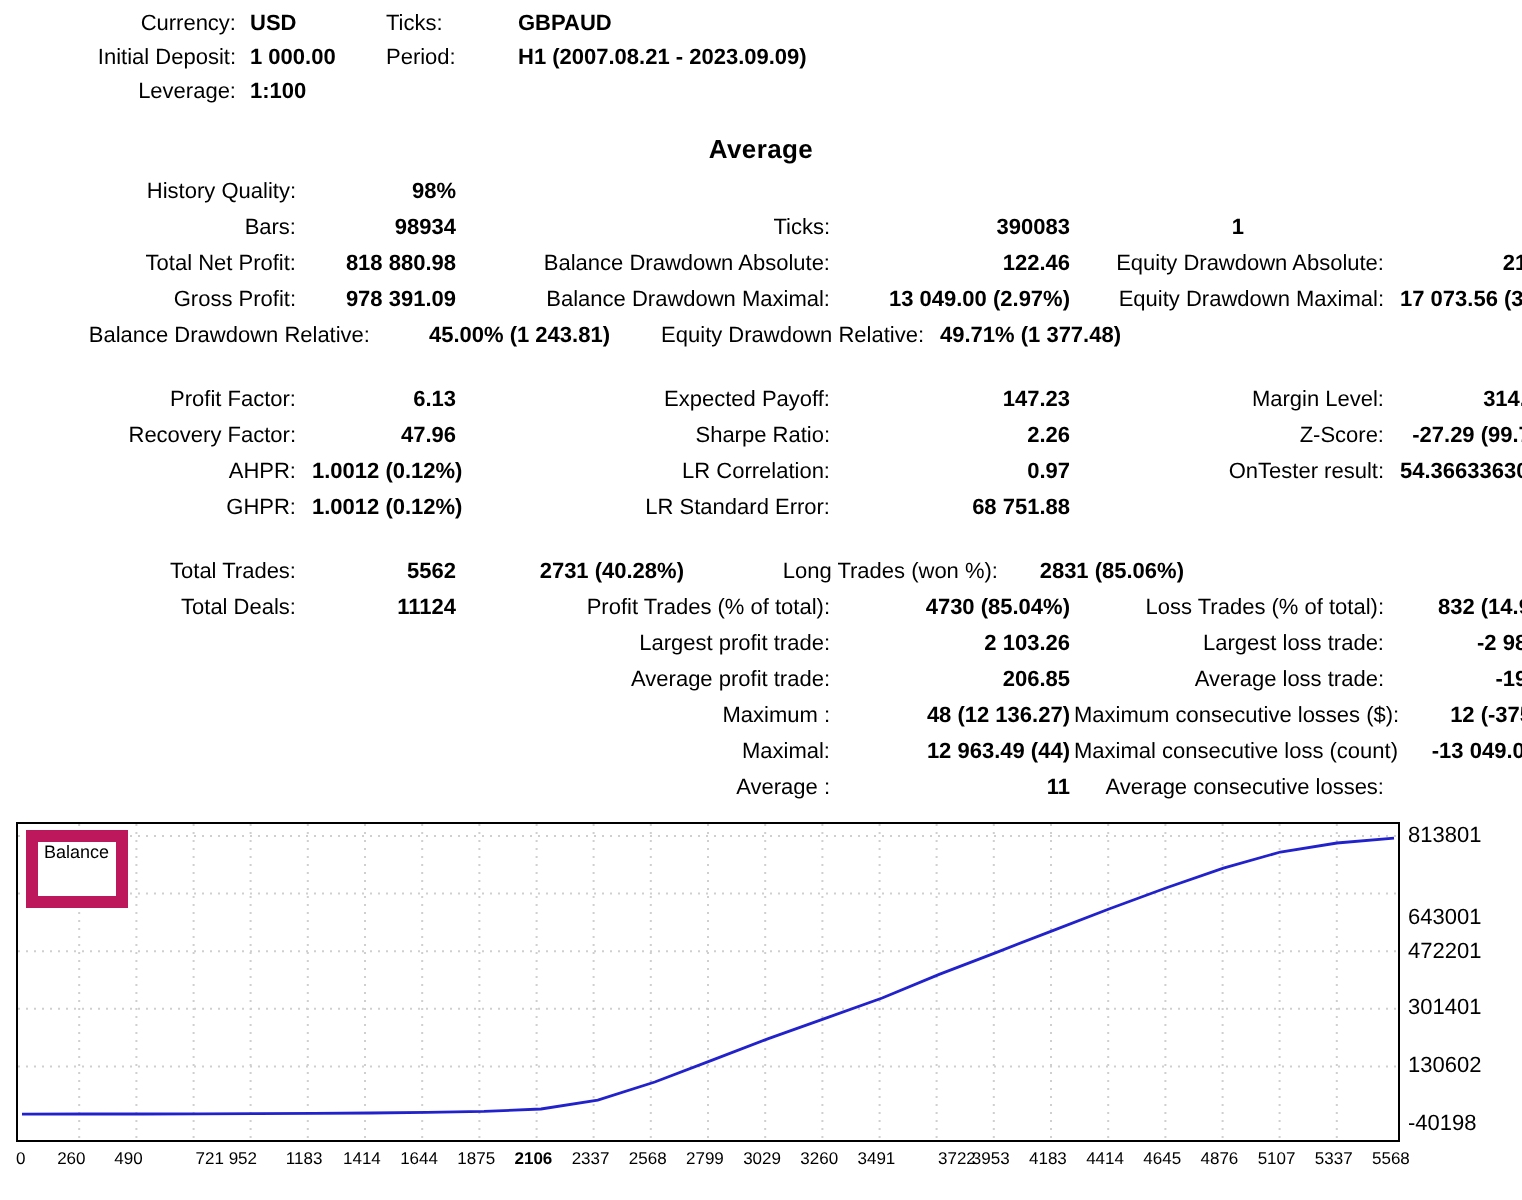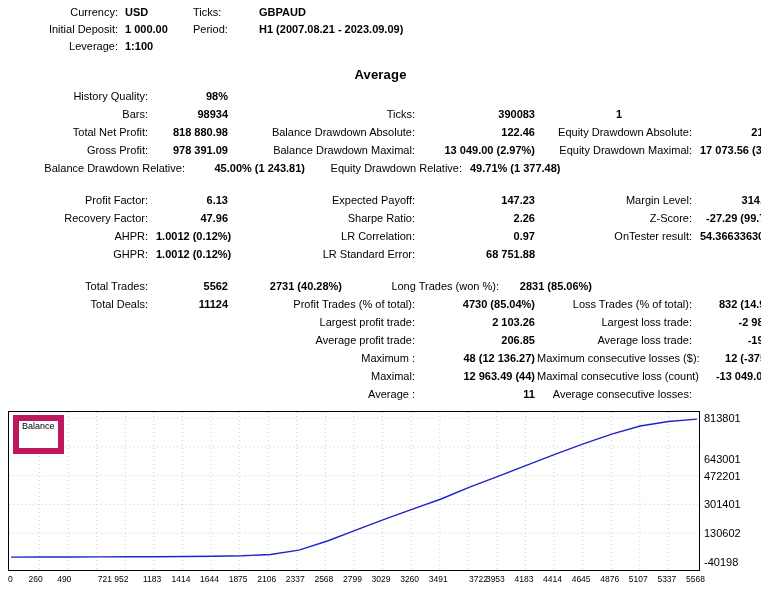--- a/index.html
+++ b/index.html
@@ -465,21 +465,21 @@
     <div class="x-labels" id="x-labels">
         <div class="x-lab" style="left: 0px;">0</div>
         <div class="x-lab" style="left: 20.5833px;">260</div>
         <div class="x-lab" style="left: 49.1667px;">490</div>
         <div class="x-lab" style="left: 77.75px; margin-left: 12px;">721</div>
         <div class="x-lab" style="left: 106.333px;">952</div>
         <div class="x-lab" style="left: 134.917px;">1183</div>
         <div class="x-lab" style="left: 163.5px;">1414</div>
         <div class="x-lab" style="left: 192.083px; text-align: right;">1644</div>
         <div class="x-lab" style="left: 220.667px;">1875</div>
-        <div class="x-lab" style="left: 249.25px;">2106</div>
+        <div class="x-lab" style="left: 249.25px; font-weight: bold;">2106</div>
         <div class="x-lab" style="left: 277.833px;">2337</div>
         <div class="x-lab" style="left: 306.417px;">2568</div>
         <div class="x-lab" style="left: 335px;">2799</div>
         <div class="x-lab" style="left: 363.583px;">3029</div>
         <div class="x-lab" style="left: 392.167px;">3260</div>
         <div class="x-lab" style="left: 420.75px;">3491</div>
         <div class="x-lab" style="left: 461px;">3722</div>
         <div class="x-lab" style="left: 477.917px;">3953</div>
         <div class="x-lab" style="left: 506.5px;">4183</div>
         <div class="x-lab" style="left: 535.083px;">4414</div>

